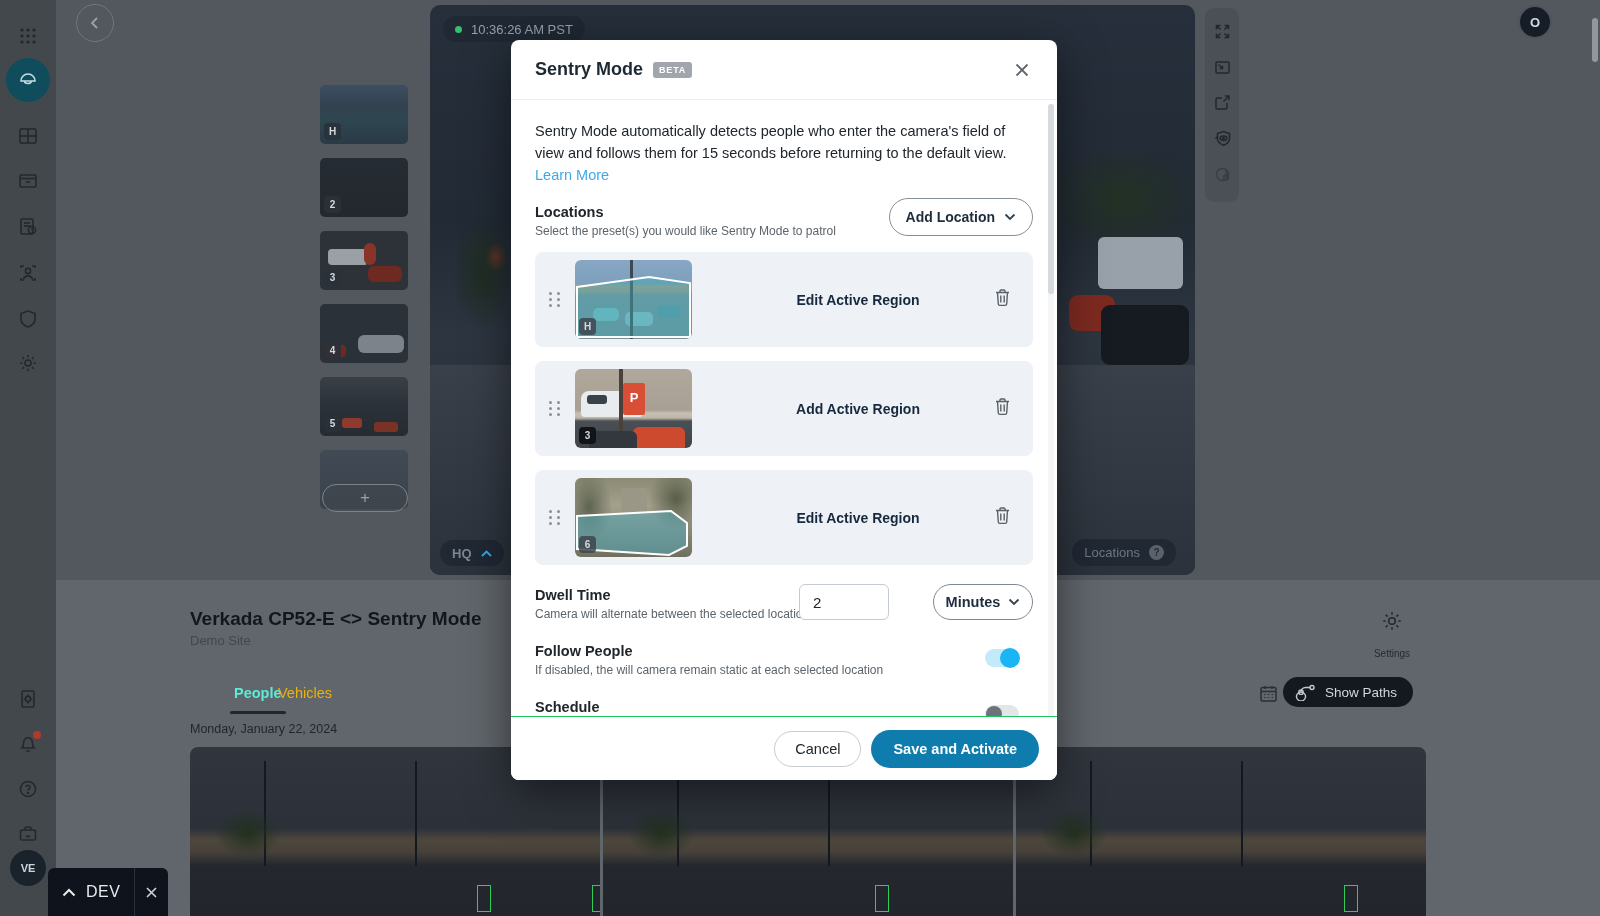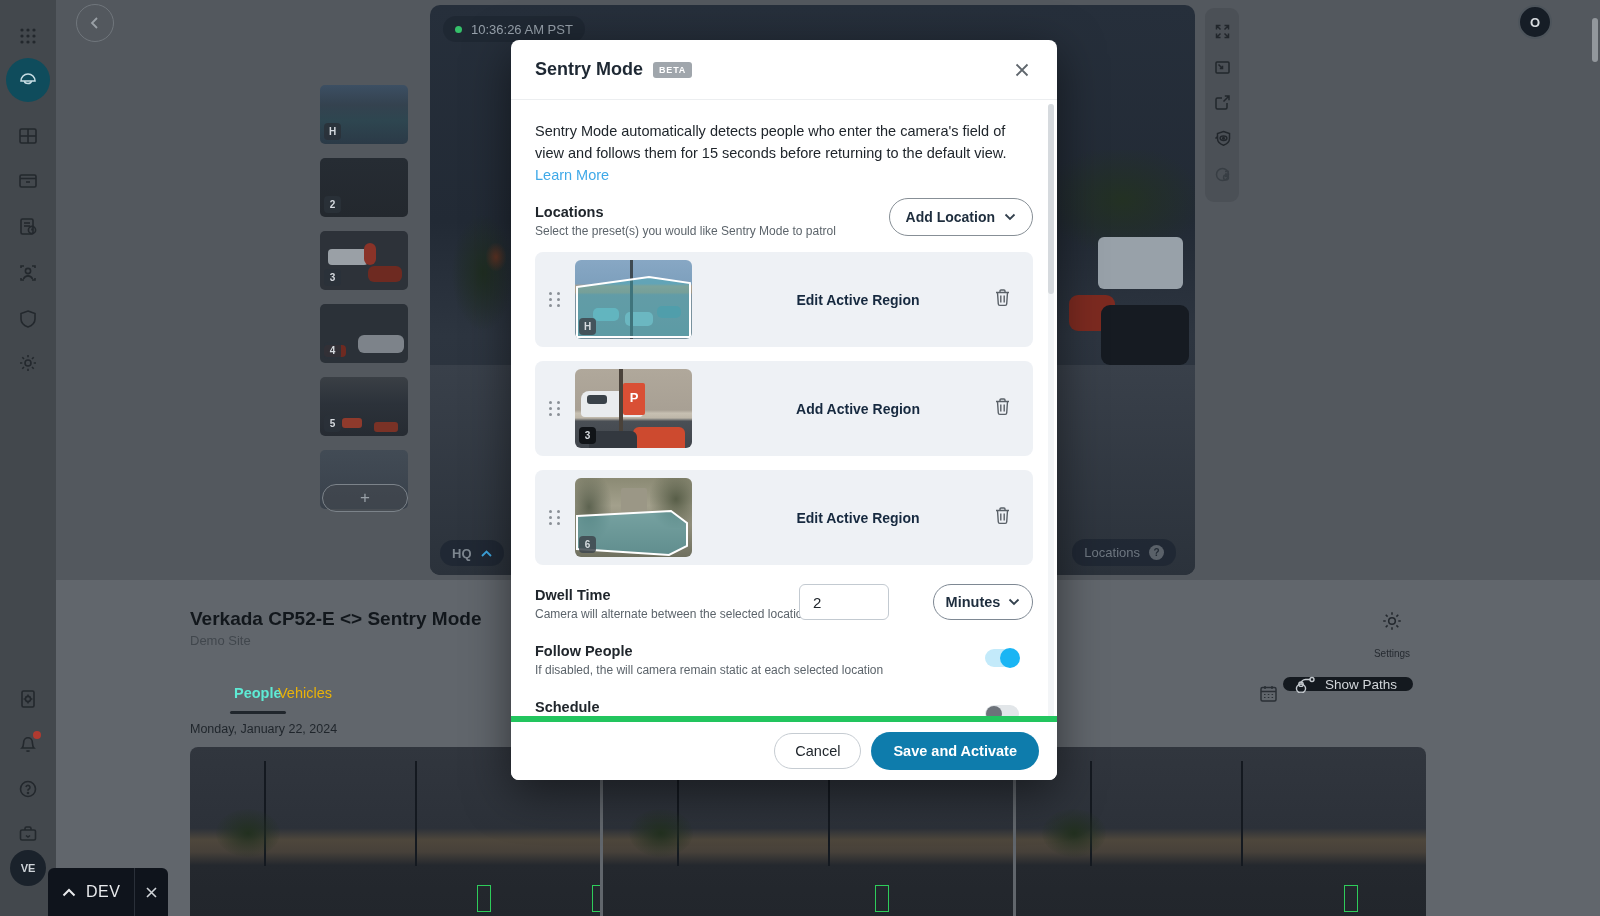--- a/index.html
+++ b/index.html
@@ -48,21 +48,21 @@
   .tab { position:absolute; top:685px; font-size:14.5px; }
   #tab-people { left:212px; color:#5eead4; font-weight:bold;margin-left:22px; }
   #tab-people::after { content:""; position:absolute; left:-4px; right:-4px; top:26px; height:2.5px; background:#20262c; border-radius:2px; }
   #tab-vehicles { left:278px; color:#eab308; }
   #date-label { position:absolute; left:190px; top:722px; font-size:12.5px; color:#1f252b; }
   #settings-wrap { position:absolute; left:1368px; top:610px; width:48px; text-align:center; }
   #settings-wrap svg { stroke:#23282e; fill:none; stroke-width:1.4; }
   #settings-wrap div { font-size:10px; color:#262b31; margin-top:12px; }
   #cal-icon { position:absolute; left:1259px; top:684px; }
   #cal-icon svg { stroke:#2a2f35; fill:none; stroke-width:1.5; }
-  #show-paths { position:absolute; left:1283px; top:677px; height:14px; padding:0 16px 0 12px; border-radius:16px; background:#14191f; color:#d2d6da; font-size:13.5px; display:flex; align-items:center; gap:8px; }
+  #show-paths { position:absolute; left:1283px; top:677px; height:30px; padding:0 16px 0 12px; border-radius:16px; background:#14191f; color:#d2d6da; font-size:13.5px; display:flex; align-items:center; gap:8px; }
   #show-paths svg { stroke:#c3c8cd; fill:none; stroke-width:1.4; }
 
   
   .scene { position:absolute; top:747px; width:410px; height:169px; border-radius:8px 8px 0 0; overflow:hidden;
            background:linear-gradient(180deg,#31363e 0%,#2c3139 48%,#4e473c 55%,#47413a 62%,#24282e 70%,#22262c 100%); }
   .scene .pole { position:absolute; top:14px; width:2px; height:105px; background:#141920; }
   .scene .tree { position:absolute; left:26px; top:62px; width:64px; height:48px; border-radius:50%; background:radial-gradient(ellipse at center,#22301f 0%,rgba(34,48,31,0) 75%); }
   .scene .gbox { position:absolute; bottom:4px; width:14px; height:27px; border:1.5px solid #2ecc5a; }
 
   
@@ -107,21 +107,21 @@
   #minutes-pill { position:absolute; right:0; top:-3px; width:100px; height:36px; border-radius:18px; border:1px solid #7e8893; background:#fff; display:flex; align-items:center; justify-content:center; gap:8px; font-size:14.5px; font-weight:bold; color:#1e2d3d; }
 
   .toggle { position:absolute; right:14px; top:6px; width:34px; height:18px; border-radius:10px; background:#e2e6e9; }
   .toggle .knob { position:absolute; left:1px; top:1px; width:16px; height:16px; border-radius:50%; background:#6d737a; }
   .toggle.on { background:#c3eafa; }
   .toggle.on .knob { left:15px; top:-1px; width:20px; height:20px; background:#1ab5f4; }
 
   #m-scrollbar { position:absolute; right:3px; top:64px; width:6px; height:648px; background:#f3f5f7; border-radius:3px; }
   #m-scrollbar .thumb { position:absolute; top:0; width:6px; height:190px; background:#d6dade; border-radius:3px; }
 
-  #m-footer { position:absolute; left:0; bottom:0; width:100%; height:64px; border-top:6px solid #22c55e; background:#fff; display:flex; align-items:center; justify-content:flex-end; gap:10px; padding-right:18px; }
+  #m-footer { position:absolute; left:0; bottom:0; width:100%; height:64px; border-top:1px solid #22c55e; background:#fff; display:flex; align-items:center; justify-content:flex-end; gap:10px; padding-right:18px; }
   #btn-cancel { height:36px; padding:0 20px; border-radius:18px; border:1px solid #c6ccd2; background:#fff; font-size:14.5px; color:#20262c; font-family:"Liberation Sans",sans-serif; }
   #btn-save { height:38px; padding:0 22px; border-radius:19px; border:none; background:#0e7cac; color:#fff; font-size:14.5px; font-weight:bold; font-family:"Liberation Sans",sans-serif; }
 
   .blob { position:absolute; border-radius:6px; }
 </style>
 </head>
 <body>
 
 <div id="lower-bg"></div>
 

